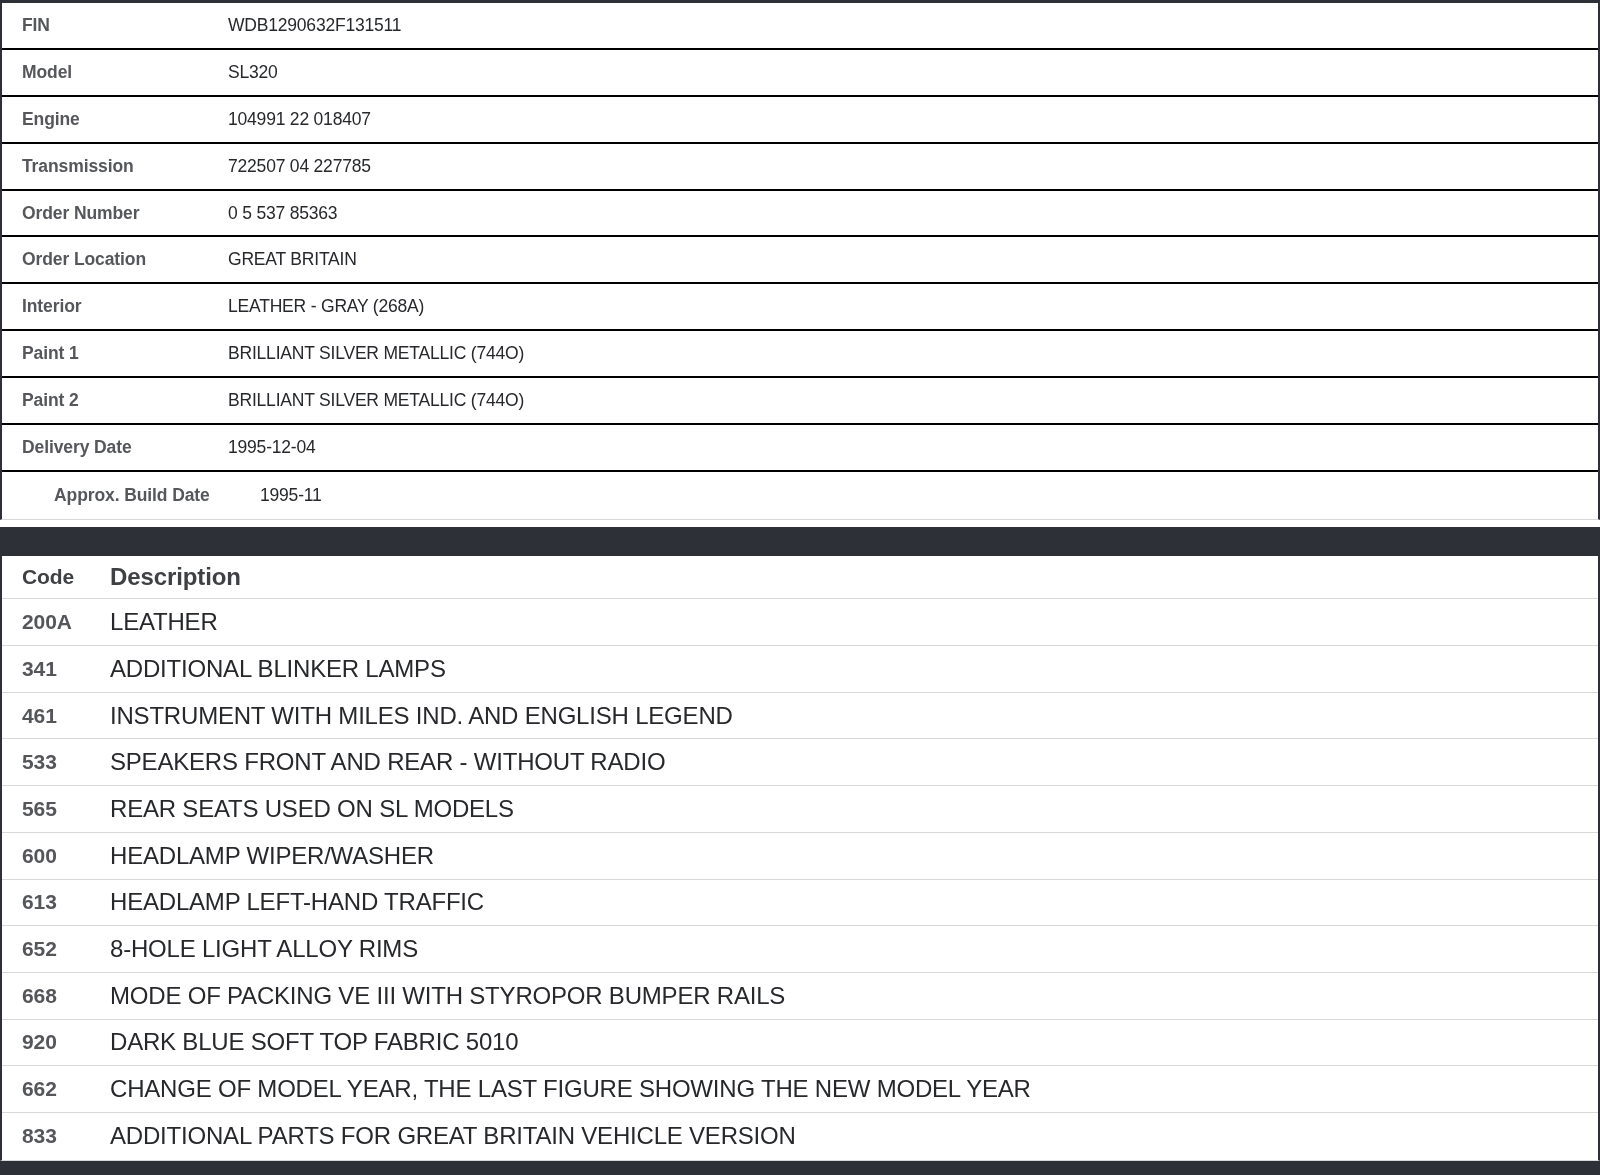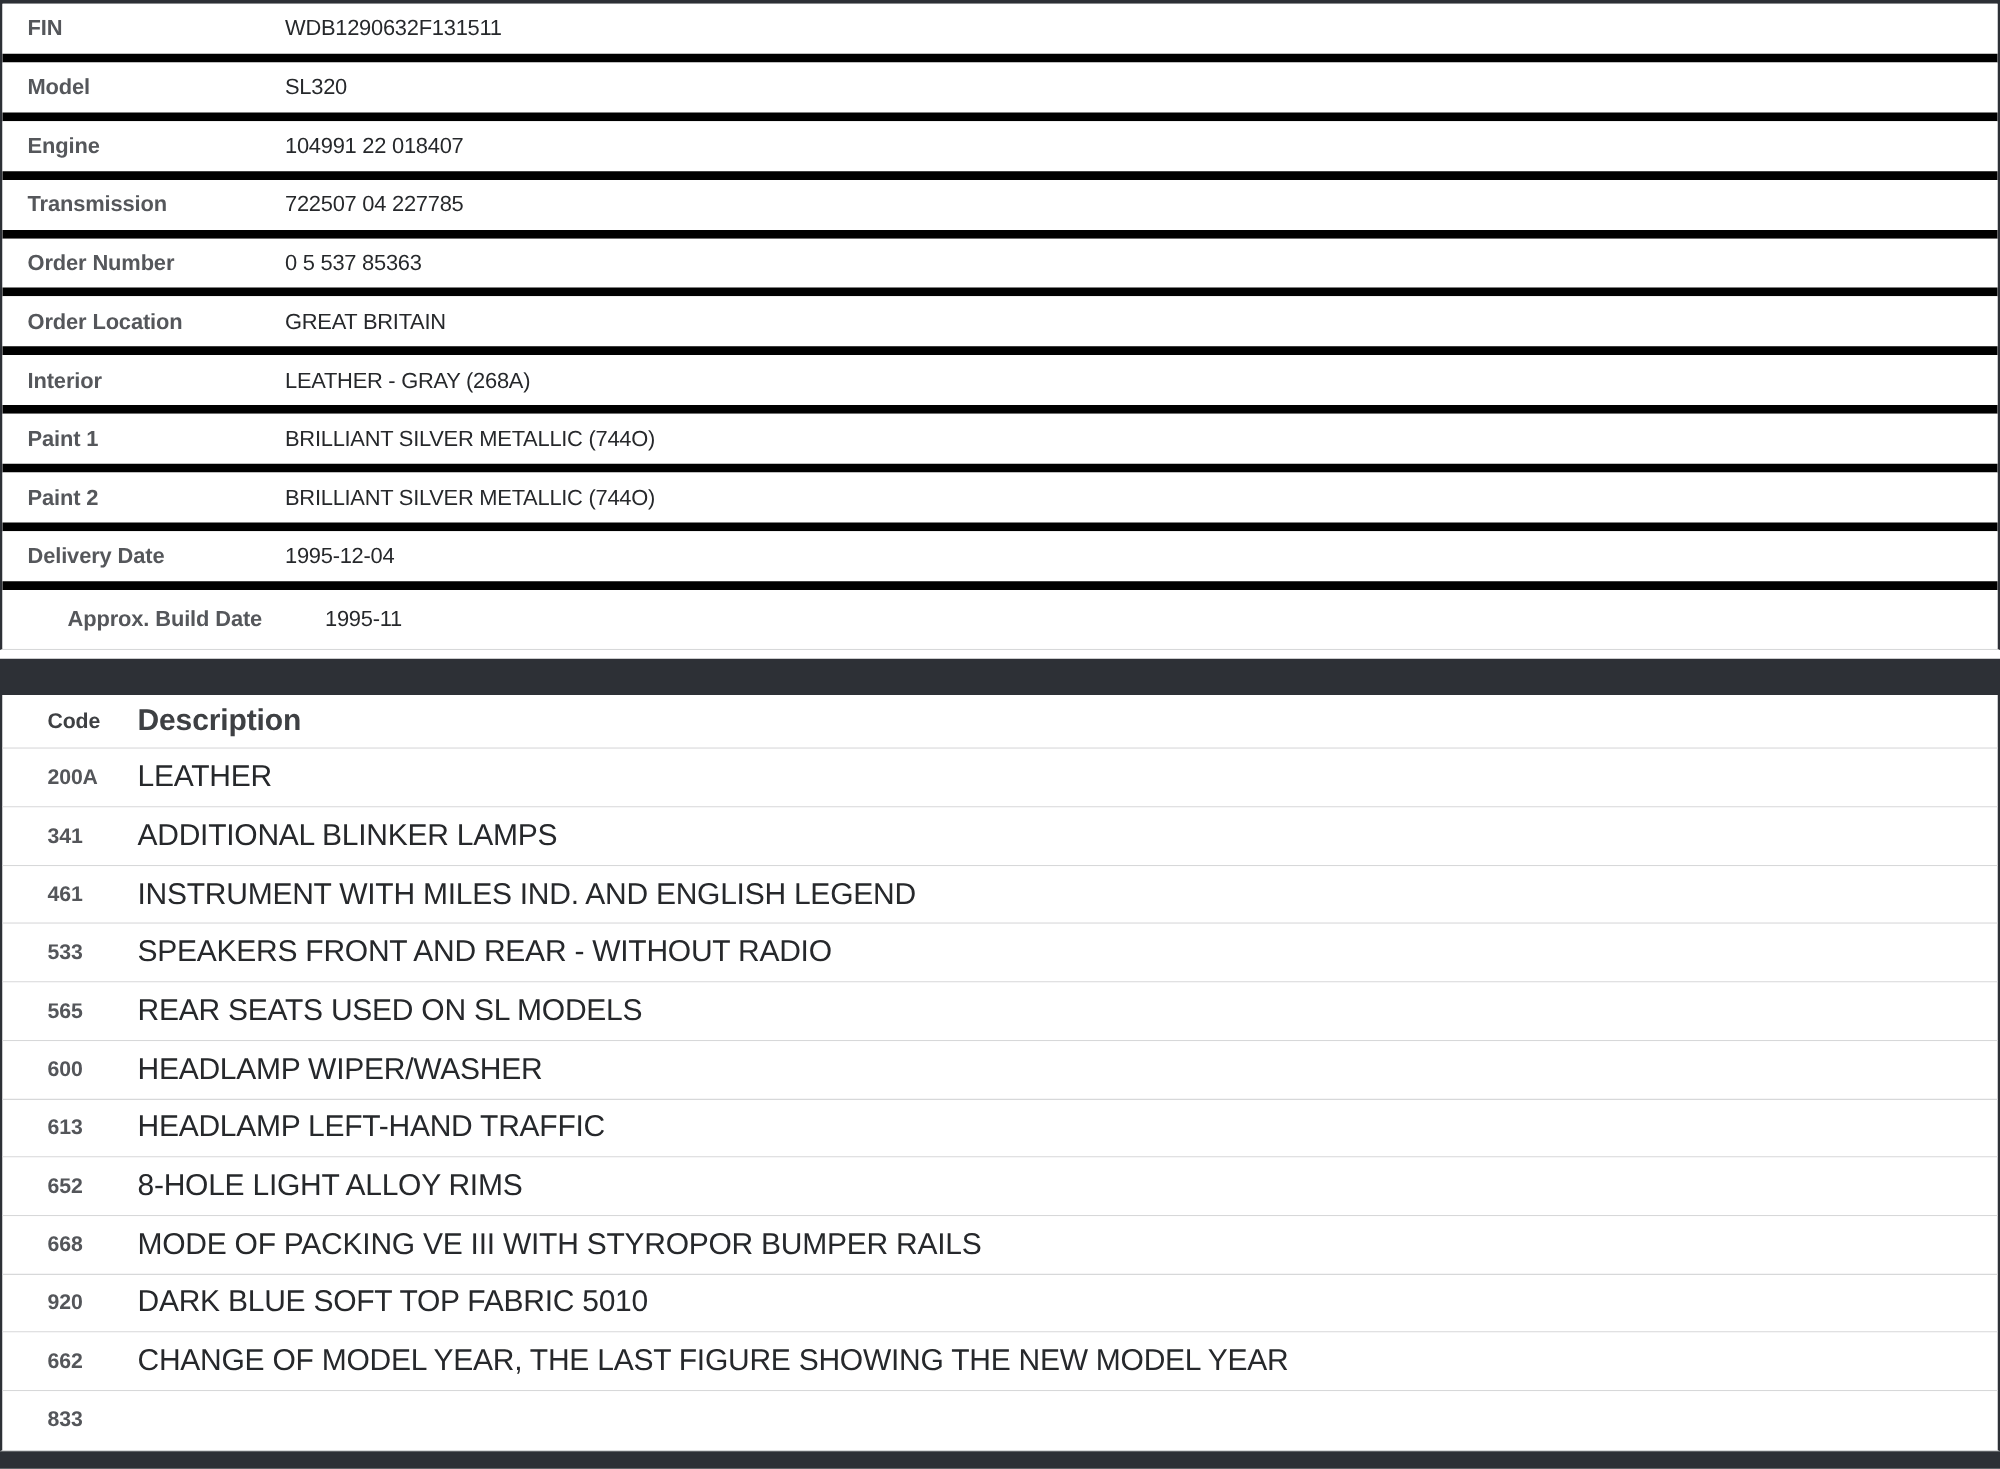--- a/index.html
+++ b/index.html
@@ -17,21 +17,21 @@
     border-top: 3px solid #2d3036;
     border-left: 2px solid #2d3036;
     border-right: 2px solid #2d3036;
     border-bottom: 1px solid #d7d8d9;
     background: #ffffff;
   }
   .spec-row {
     height: 46.9px;
     display: flex;
     align-items: center;
-    border-bottom: 7px solid #000000;
+    border-bottom: 2px solid #000000;
     background: #ffffff;
   }
   .spec-row:last-child { border-bottom: none; padding-left: 32px; }
   .spec-label {
     flex: 0 0 226px;
     padding-left: 20px;
     font-size: 17.5px;
     font-weight: 600;
     color: #55575b;
     letter-spacing: -0.1px;
@@ -61,22 +61,22 @@
     height: 46.7px;
     display: flex;
     align-items: center;
     border-bottom: 1px solid #d7d8d9;
     background: #ffffff;
   }
   .opt-row:last-child { border-bottom: none; }
   .opt-header { height: 43.6px; }
   .code-cell {
     flex: 0 0 108px;
-    padding-left: 36px;
-    font-size: 17px;
+    padding-left: 20px;
+    font-size: 21px;
     font-weight: 600;
     color: #54565a;
     letter-spacing: -0.1px;
     white-space: nowrap;
   }
   .desc-cell {
     font-size: 24px;
     font-weight: 400;
     color: #26282b;
     letter-spacing: -0.2px;
@@ -187,18 +187,19 @@
     <div class="opt-row">
       <div class="code-cell">920</div>
       <div class="desc-cell">DARK BLUE SOFT TOP FABRIC 5010</div>
     </div>
     <div class="opt-row">
       <div class="code-cell">662</div>
       <div class="desc-cell">CHANGE OF MODEL YEAR, THE LAST FIGURE SHOWING THE NEW MODEL YEAR</div>
     </div>
     <div class="opt-row">
       <div class="code-cell">833</div>
+      <div class="desc-cell">ADDITIONAL PARTS FOR GREAT BRITAIN VEHICLE VERSION</div>
     </div>
   </section>
 
   <div class="bottom-bar"></div>
 
 </div>
 
 </body></html>

